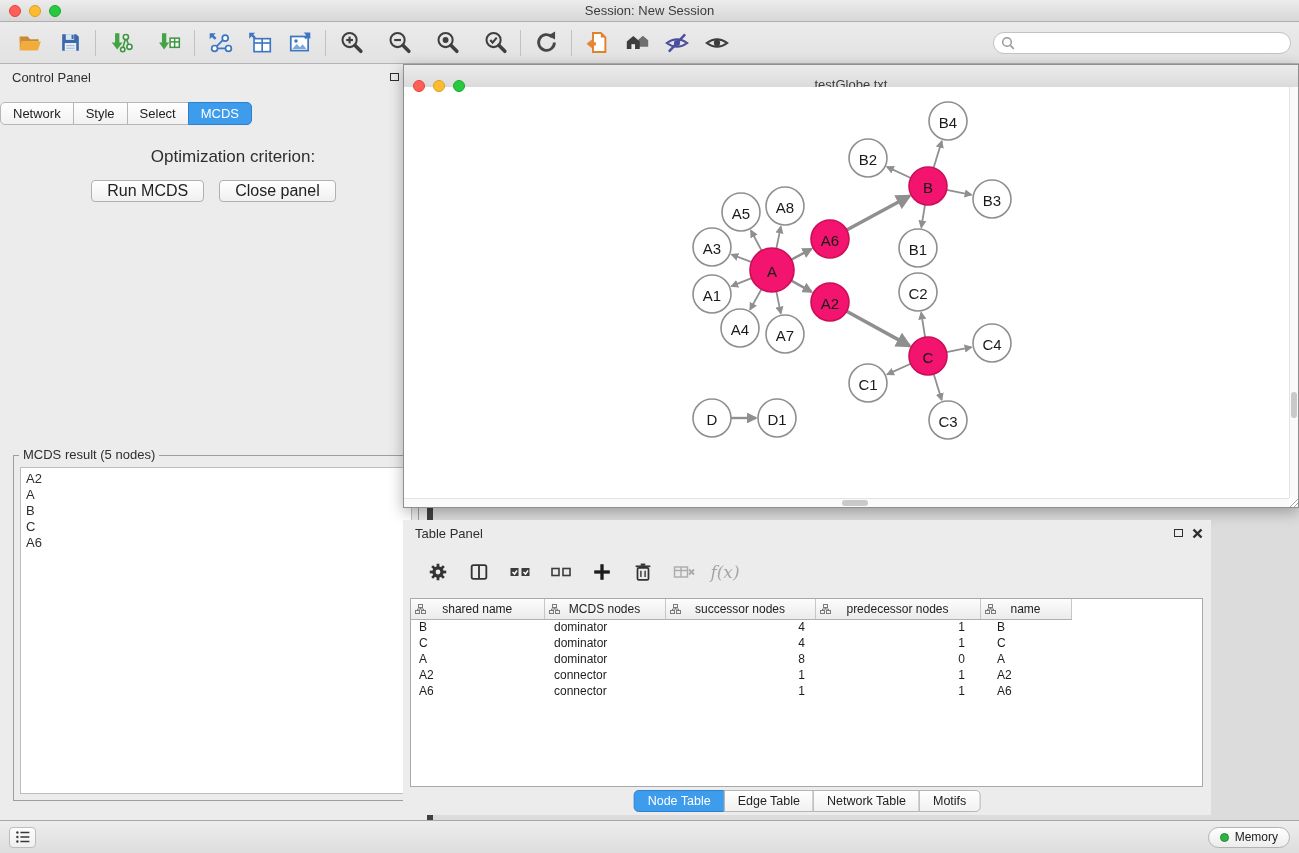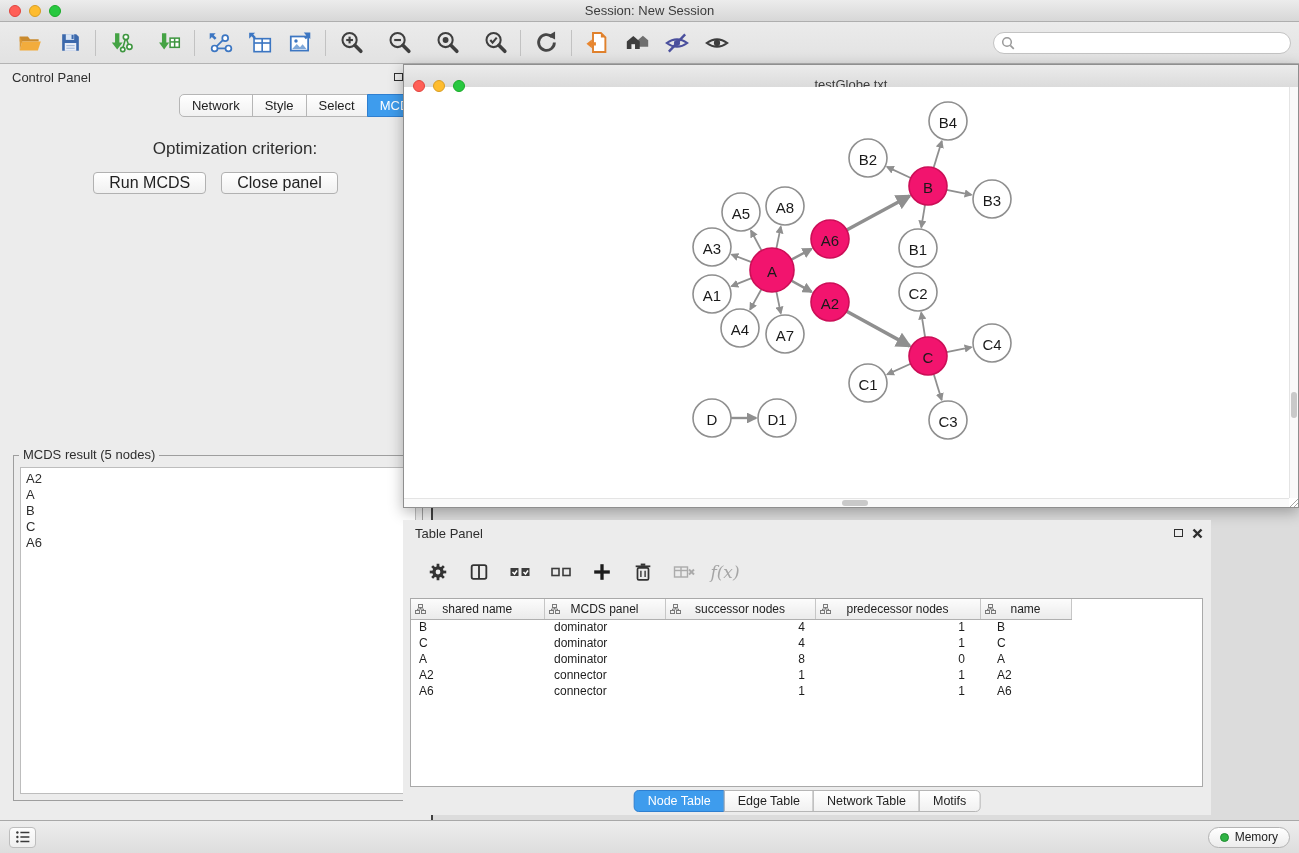--- a/index.html
+++ b/index.html
@@ -27,33 +27,33 @@
   .tb-gap { width:8px; }
   .search-field { position:absolute; right:8px; top:10px; width:298px; height:22px;
     background:#fff; border:1px solid #c3c3c3; border-radius:12px;
     display:flex; align-items:center; padding-left:7px; }
   .search-field input { border:none; outline:none; background:transparent; font-size:12px; width:255px; margin-left:4px; font-family:"Liberation Sans",sans-serif; }
 
   
   .workspace { position:absolute; top:64px; left:0; right:0; height:756px; background:#dcdcdc; }
 
   
-  .control-panel { position:absolute; left:0; top:0; width:433px; height:756px; background:#ececec; border-right:2px solid #404040; }
+  .control-panel { position:absolute; left:0; top:0; width:433px; height:756px; background:#ececec; border-right:6px solid #404040; }
   .panel-header { height:26px; display:flex; align-items:center; padding:0 8px 0 12px; }
   .panel-title { font-size:13px; color:#2e2e2e; flex:1; }
   .panel-controls { display:flex; align-items:center; gap:9px; }
   .float-box { width:9px; height:8px; border:1.5px solid #2e2e2e; display:inline-block; }
 
   .seg-group { display:inline-flex; }
   .seg { padding:3px 12px; font-size:13px; background:linear-gradient(#ffffff,#f1f1f1);
     border:1px solid #b6b6b6; margin-left:-1px; color:#222; }
   .seg:first-child { border-radius:5px 0 0 5px; margin-left:0; }
   .seg:last-child { border-radius:0 5px 5px 0; }
   .seg.active { background:#3e9ced; color:#fff; border-color:#2f7fd0; }
-  .cp-tabs-row { text-align:right; margin-top:4px; }
+  .cp-tabs-row { text-align:left; margin-top:12px; }
 
   .opt-label { text-align:center; margin-top:22px; font-size:17px;padding-left:39px; }
   .combo { width:313px; height:23px; margin:9px auto 0; background:#fff; border:1px solid #b1b1b1;
     border-radius:4px; display:flex; align-items:center; position:relative; }
   .combo-text { flex:1; padding-left:8px; font-size:13px; white-space:nowrap; overflow:hidden; }
   .combo-arrows { width:20px; height:23px; margin-right:-1px; border-radius:0 4px 4px 0;
     background:linear-gradient(#79b6fb,#2f86f6); display:flex; align-items:center; justify-content:center; }
   .cp-buttons { display:flex; justify-content:center; gap:15px; margin-top:13px; }
   .push-btn { height:22px; padding:0 15px; font-size:16px; background:linear-gradient(#ffffff,#f0f0f0);
     border:1px solid #b1b1b1; border-radius:4px; color:#222; font-family:"Liberation Sans",sans-serif; }
@@ -553,21 +553,21 @@
               <span>shared name</span></th>
             <th>
               <svg class="hdr-icon" width="11" height="10" viewBox="0 0 11 10">
                   <g fill="none" stroke="#7a7a7a">
                     <rect x="3.5" y="0.5" width="4" height="3"></rect>
                     <rect x="0.5" y="6.5" width="4" height="3"></rect>
                     <rect x="6.5" y="6.5" width="4" height="3"></rect>
                     <path d="M5.5 3.5 V5 M2.5 6.5 V5 h6 v1.5"></path>
                   </g>
                 </svg>
-              <span>MCDS panel</span></th>
+              <span>MCDS nodes</span></th>
             <th>
               <svg class="hdr-icon" width="11" height="10" viewBox="0 0 11 10">
                   <g fill="none" stroke="#7a7a7a">
                     <rect x="3.5" y="0.5" width="4" height="3"></rect>
                     <rect x="0.5" y="6.5" width="4" height="3"></rect>
                     <rect x="6.5" y="6.5" width="4" height="3"></rect>
                     <path d="M5.5 3.5 V5 M2.5 6.5 V5 h6 v1.5"></path>
                   </g>
                 </svg>
               <span>successor nodes</span></th>

